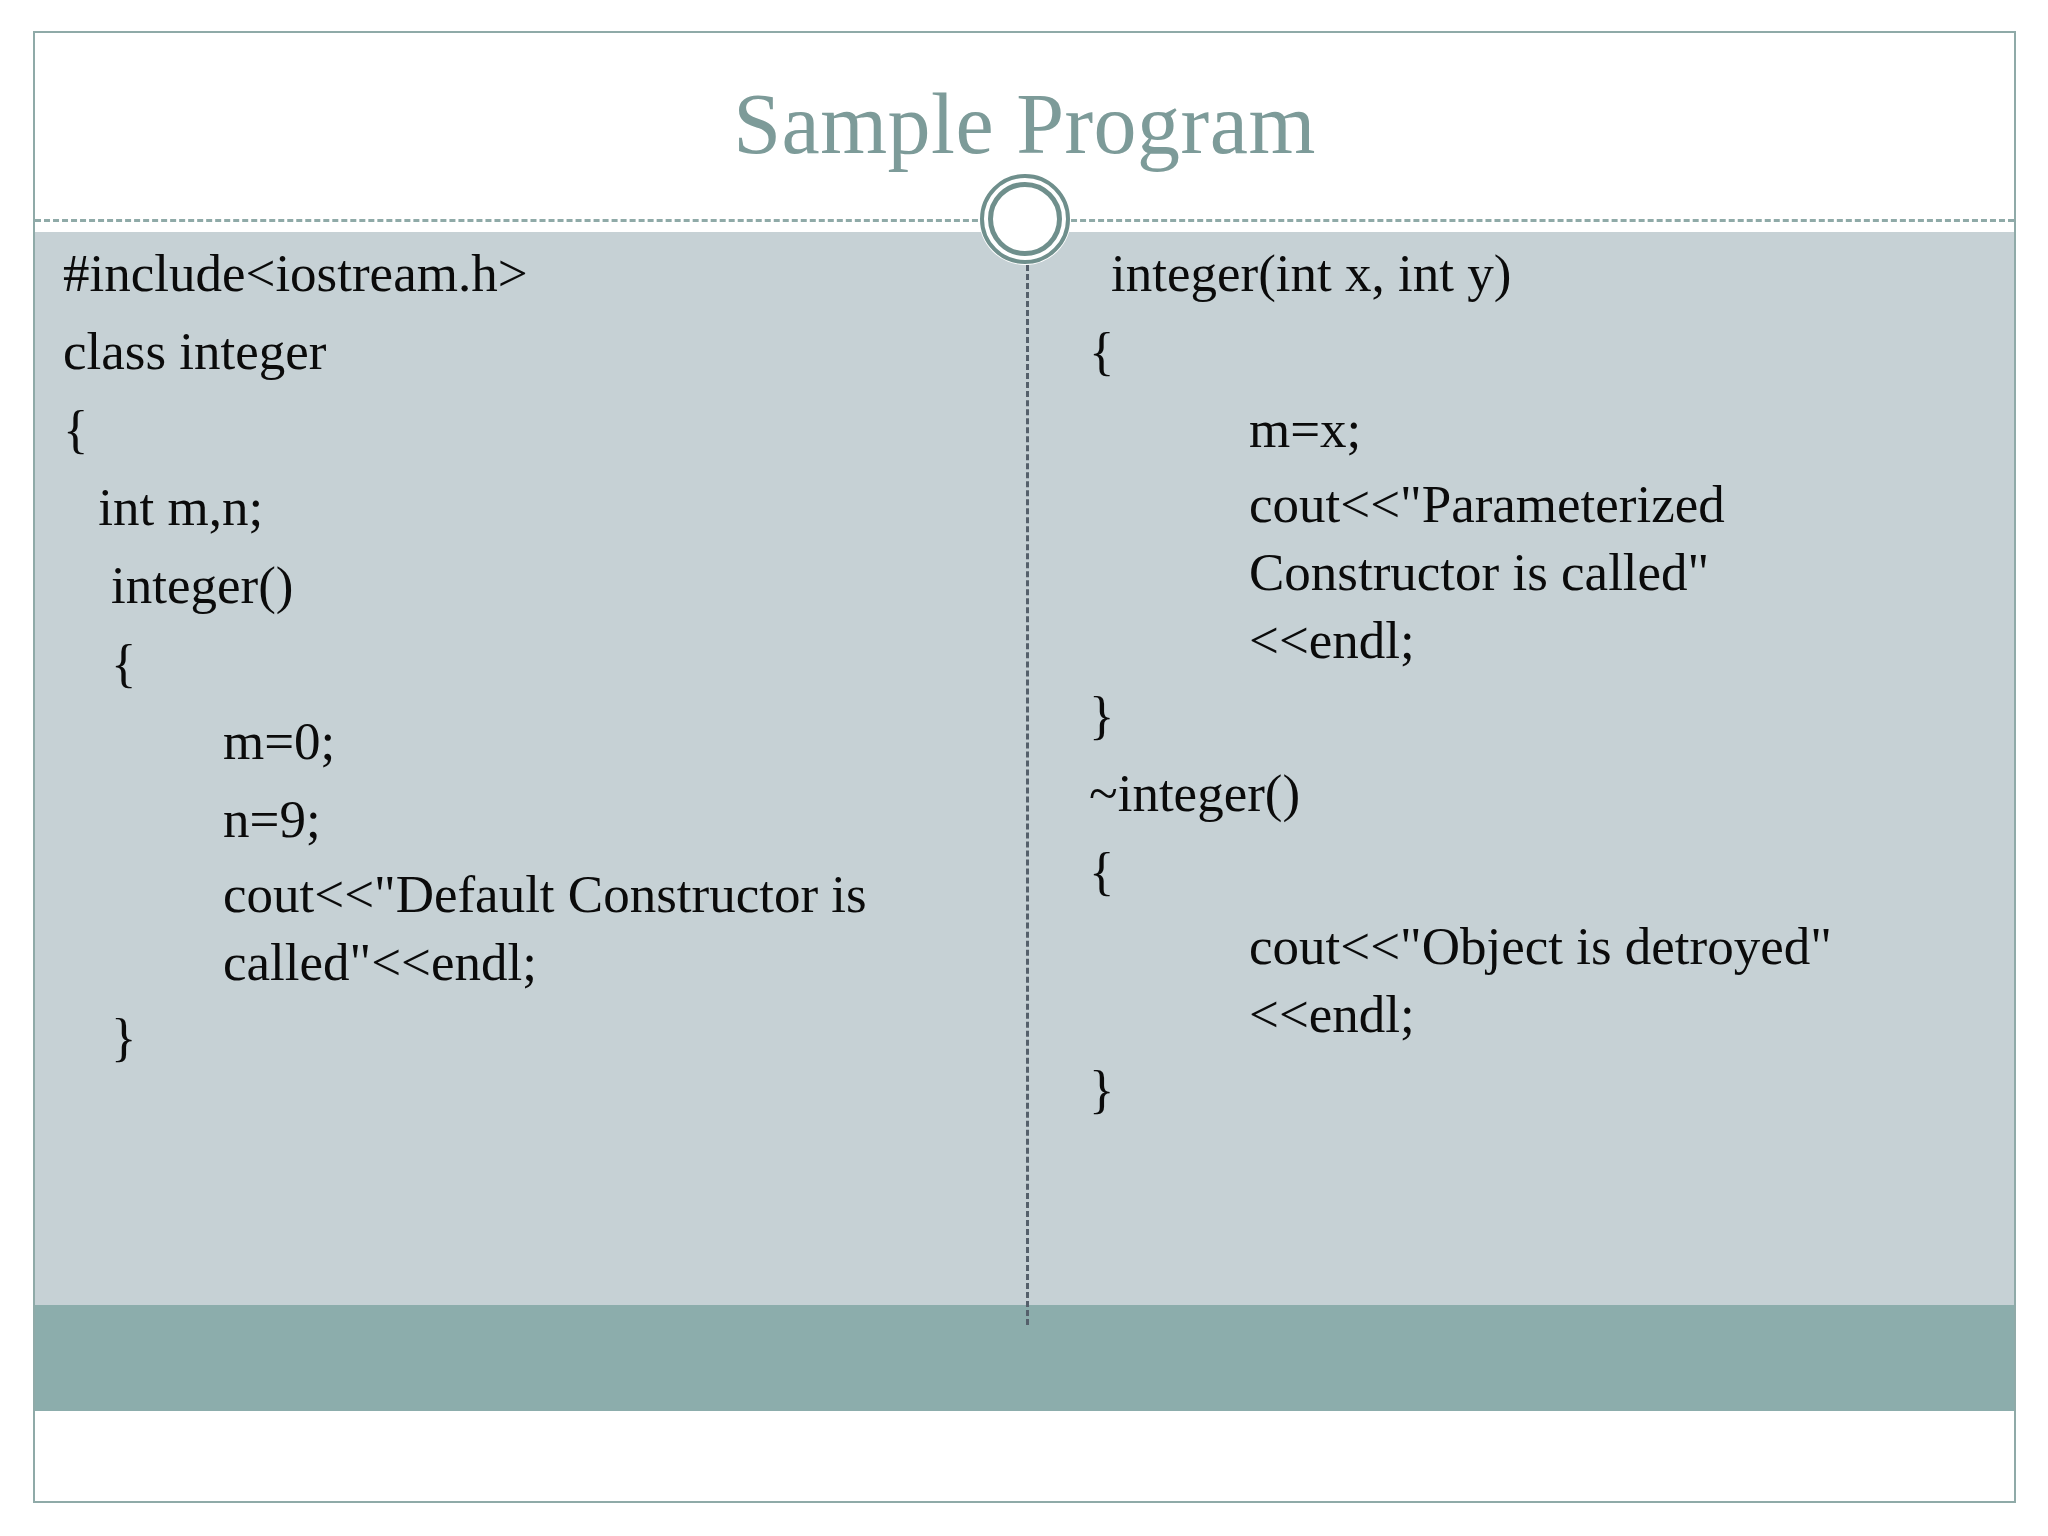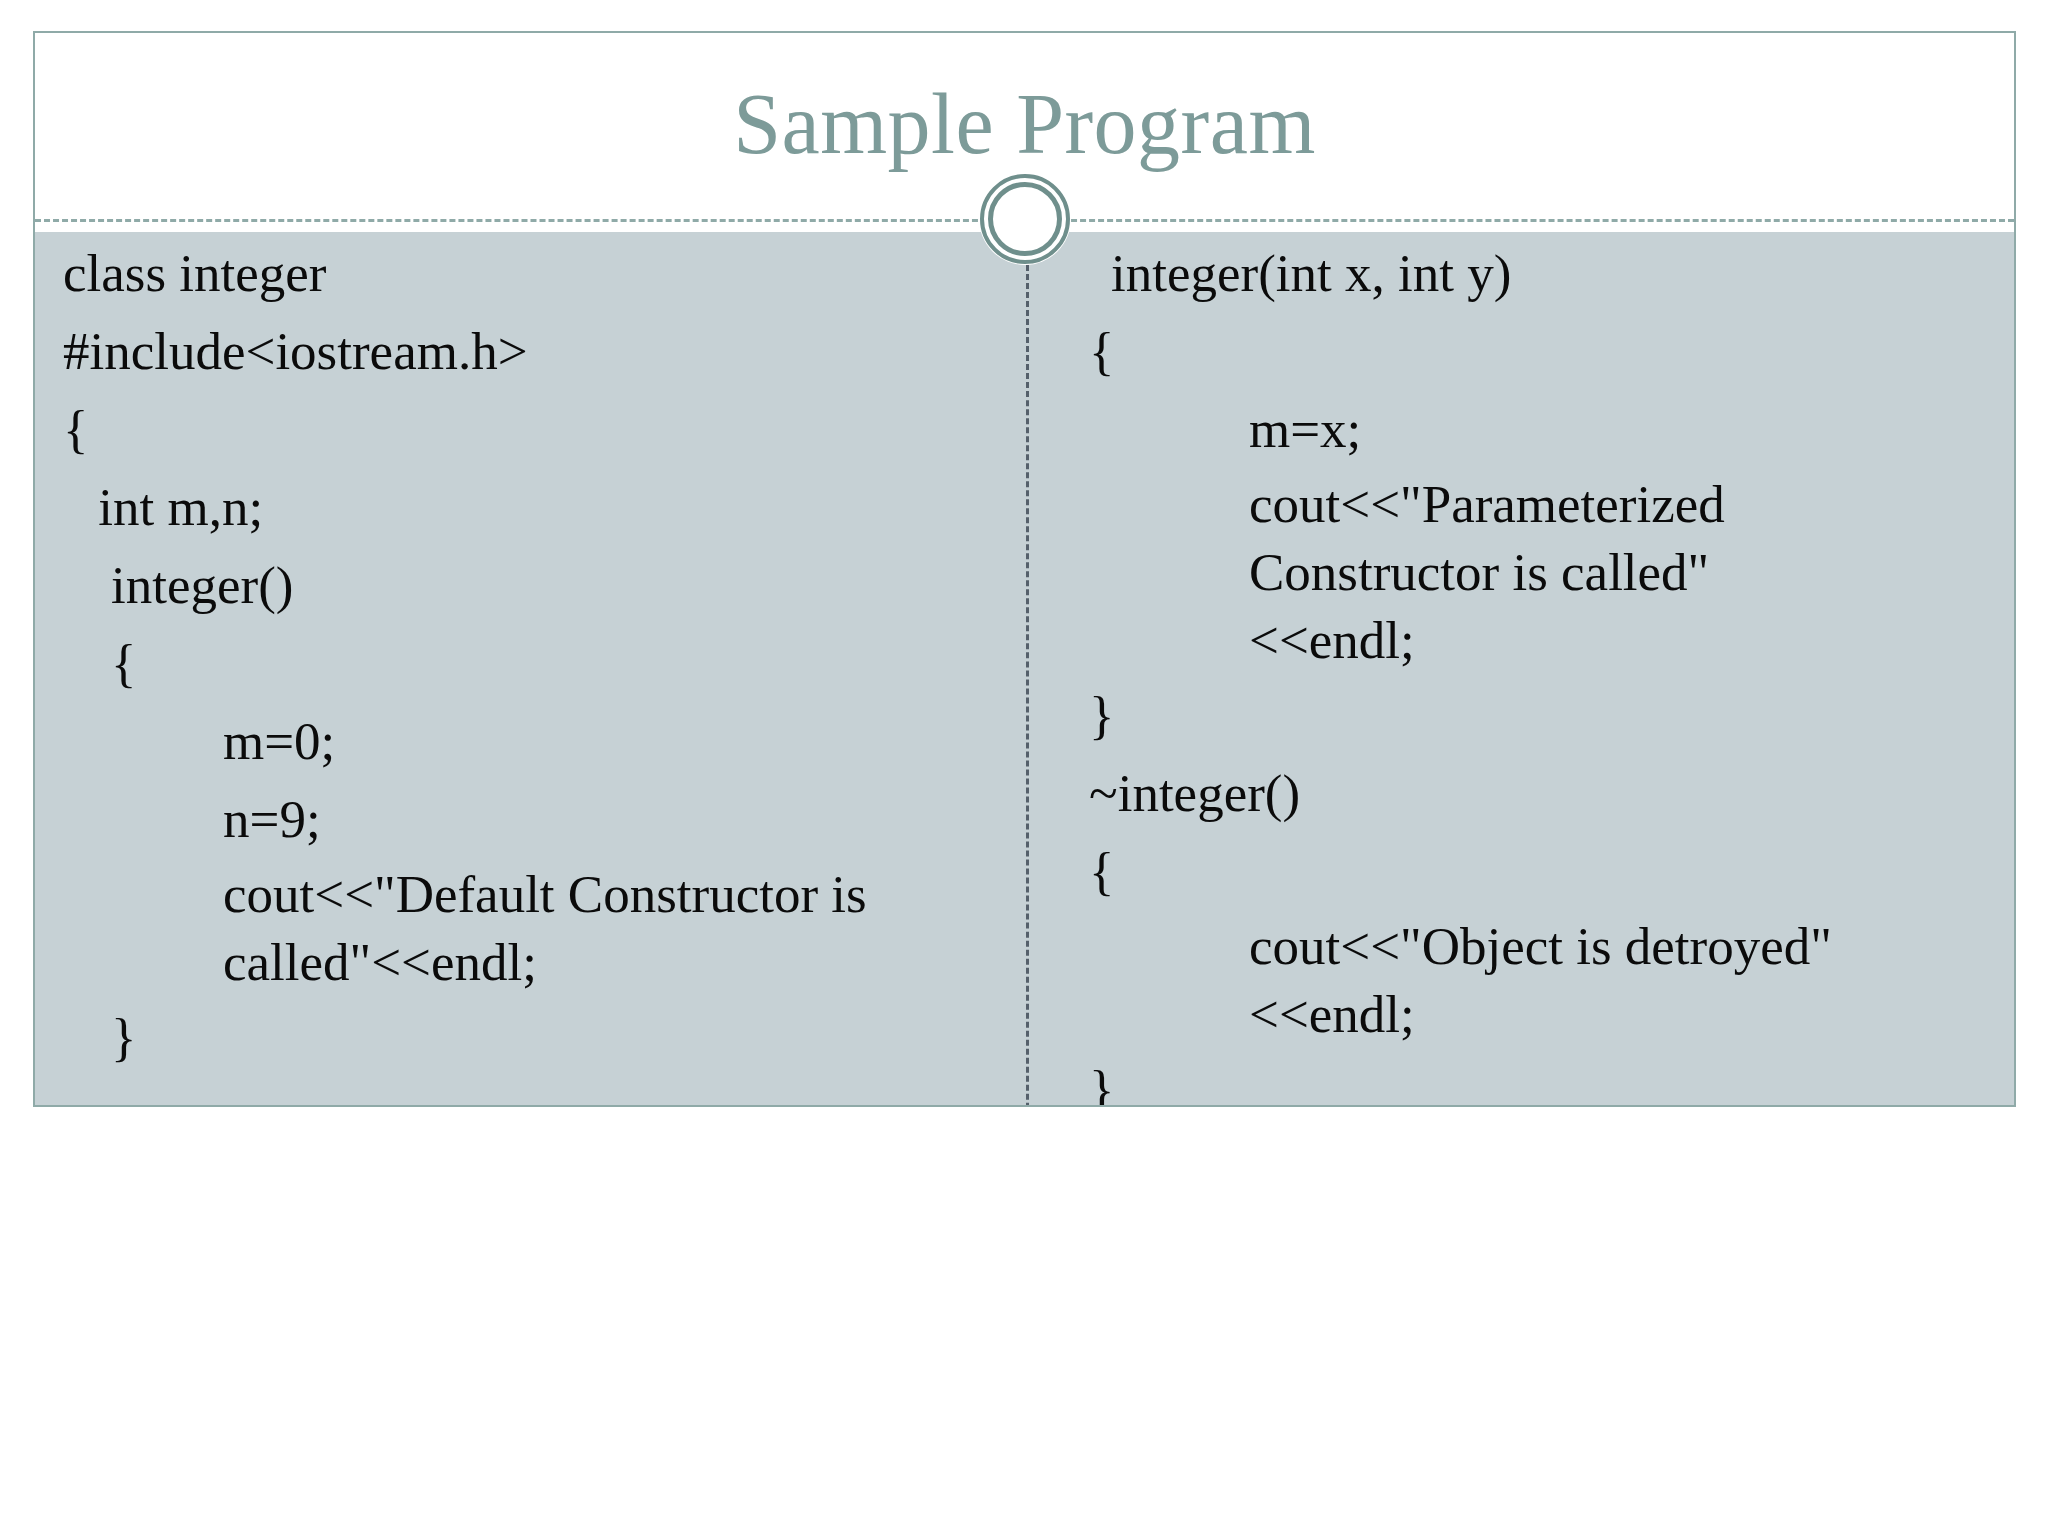--- a/index.html
+++ b/index.html
@@ -13,21 +13,21 @@
     overflow: hidden;
     font-family: "Liberation Serif", "DejaVu Serif", serif;
   }
 
   
   .slide {
     position: absolute;
     left: 33px;
     top: 31px;
     width: 1983px;
-    height: 1076px;
+    height: 1472px;
     box-sizing: border-box;
     border: 2px solid #8faaa8;
     background: #ffffff;
     overflow: hidden;
   }
 
   
   .title-zone {
     position: absolute;
     left: 0;
@@ -196,22 +196,22 @@
 
   <div class="content-band"></div>
   <div class="footer-bar"></div>
   <div class="bottom-white"></div>
 
   <div class="col-divider"></div>
 
   <div class="columns">
 
     <div class="col col-left">
+      <div class="code-line indent-0">#include&lt;iostream.h&gt;</div>
       <div class="code-line indent-0">class integer</div>
-      <div class="code-line indent-0">#include&lt;iostream.h&gt;</div>
       <div class="code-line indent-0">{</div>
       <div class="code-line indent-1"> int m,n;</div>
       <div class="code-line indent-2">integer()</div>
       <div class="code-line indent-2">{</div>
       <div class="code-line indent-3">m=0;</div>
       <div class="code-line indent-3">n=9;</div>
       <div class="code-line indent-3 wrap">cout&lt;&lt;"Default Constructor is called"&lt;&lt;endl;</div>
       <div class="code-line indent-2">}</div>
     </div>
 

